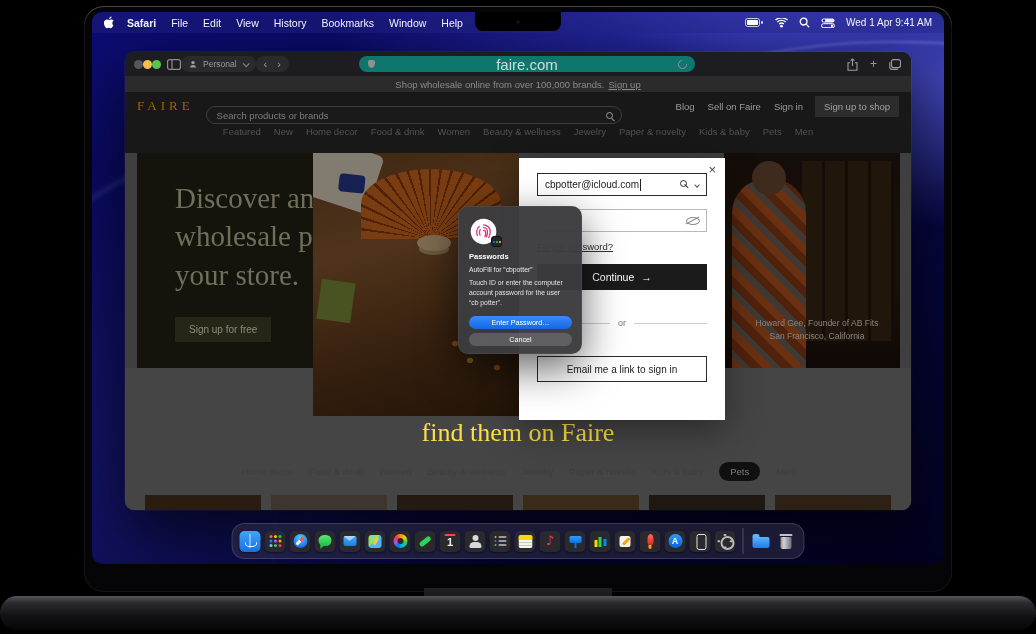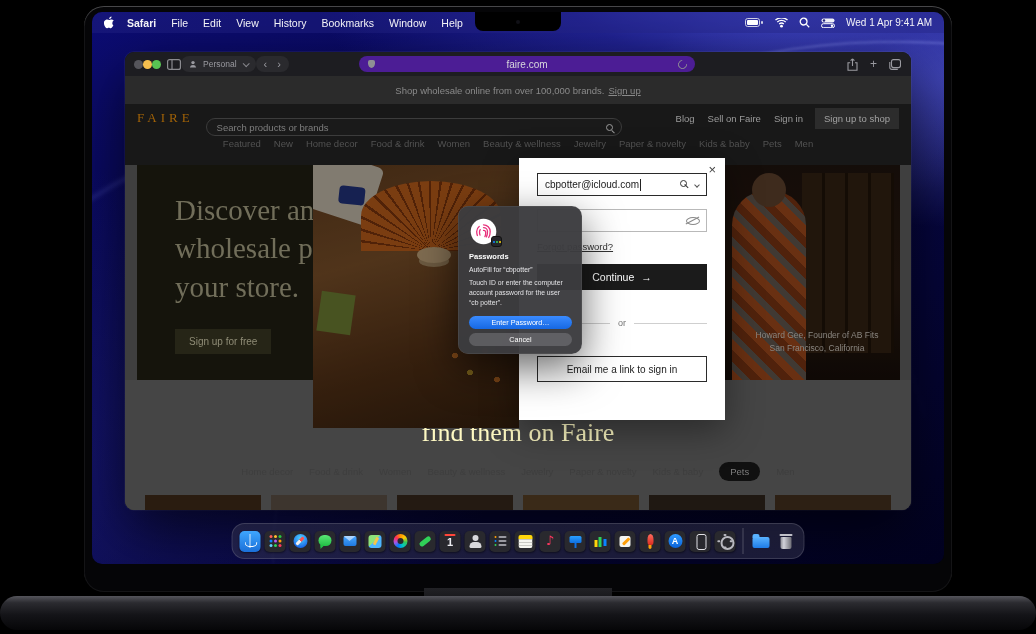--- a/index.html
+++ b/index.html
@@ -47,32 +47,32 @@
   .titlebar { position:relative; height:24px; background:#1d1d21; display:flex; align-items:center;
     padding:0 9px; }
   .tl { width:9px; height:9px; border-radius:50%; }
   .tl-close{ background:#55555b; } .tl-min{ background:#f5bf4f; } .tl-zoom{ background:#58c453; }
   .tb-pill { height:16px; border-radius:8px; background:#2a2a2e; display:flex; align-items:center;
     padding:0 8px; gap:6px; color:#9a9aa0; font-size:8.5px; }
   .nav-glyph { font-size:11px; line-height:1; color:#9a9aa0; }
   .chev-down { width:5px; height:5px; border-right:1.2px solid #85858b; border-bottom:1.2px solid #85858b;
     transform:rotate(45deg) translateY(-1px); }
   .urlbar { position:absolute; left:234px; top:4px; width:336px; height:16px; border-radius:8px;
-    background:#4c1d95; display:flex; align-items:center; justify-content:center;
-    color:#d8d8dc; font-size:10px; }
+    background:#0f766e; display:flex; align-items:center; justify-content:center;
+    color:#d8d8dc; font-size:15px; }
   .url-shield { position:absolute; left:9px; top:4px; width:7px; height:8px; background:#8f8f94;
     border-radius:2px 2px 50% 50%/2px 2px 60% 60%; }
   .url-reload { position:absolute; right:8px; top:3.5px; width:9px; height:9px; border:1.2px solid #8f8f94;
     border-radius:50%; border-top-color:transparent; transform:rotate(40deg); }
   .tb-right { position:absolute; right:10px; top:0; height:24px; display:flex; align-items:center; gap:12px; }
   .plus-glyph { color:#9a9aa0; font-size:12px; }
 
   
   .page { position:absolute; left:0; top:24px; width:786px; height:434px; background:#454545; overflow:hidden; }
-  .pbanner { height:28px; background:#2b2b2b; color:#8a8a8a; font-size:9.5px; display:flex;
+  .pbanner { height:16px; background:#2b2b2b; color:#8a8a8a; font-size:9.5px; display:flex;
     align-items:center; justify-content:center; gap:4px; }
   .pbanner .lnk { text-decoration:underline; }
   .pheader { height:28px; background:#181818; display:flex; align-items:center; padding:0 12px; gap:12px; }
   .flogo { font-family:"Liberation Serif", serif; font-size:13px; letter-spacing:4px; color:#a16207; }
   .psearch { flex:1; height:18px; border-radius:9px; border:1px solid #3c3c3c; background:#1a1a1a;
     display:flex; align-items:center; padding:0 8px 0 10px; color:#7e7e7e; font-size:9.5px;margin-top:18px; }
   .psearch .ph { flex:1; }
   .mag { width:7px; height:7px; border:1.4px solid #9a9a9a; border-radius:50%; position:relative; }
   .mag::after { content:""; position:absolute; left:5.5px; top:5.5px; width:4px; height:1.4px;
     background:#9a9a9a; transform:rotate(45deg); transform-origin:0 0; }
@@ -116,21 +116,21 @@
   .man { position:absolute; left:8px; top:26px; width:74px; height:190px; border-radius:34px 34px 0 0;
     background:repeating-linear-gradient(45deg,#b5541f 0 8px,#6e6258 8px 14px,#8a3c16 14px 22px); }
   .man::before { content:""; position:absolute; left:20px; top:-18px; width:34px; height:34px;
     border-radius:50%; background:#6b4a33; }
   .photo-caption { position:absolute; right:8px; bottom:24px; width:150px; text-align:center;
     font-size:8.5px; line-height:1.6; color:#8a8680; z-index:2; }
 
   
   .section { position:absolute; left:0; top:296px; width:786px; height:138px; background:#454545; }
   .section-heading { margin-top:46px; text-align:center; font-family:"Liberation Serif", serif;
-    font-size:26px; color:#fef9c3; }
+    font-size:26px; color:#fde047; }
   .pills { margin-top:14px; display:flex; justify-content:center; gap:16px; align-items:center;
     font-size:9.5px; color:#3e3e3e; }
   .pill { padding:4px 0; white-space:nowrap; }
   .pill.selected { background:#101010; color:#7d7d7d; padding:4px 11px; border-radius:11px; }
   .strip { position:absolute; left:0; bottom:0; width:786px; height:15px; display:flex; gap:10px; padding:0 20px; }
   .strip div { flex:1; }
   .s1{background:#2a1c10;} .s2{background:#33231376;} .s3{background:#241a12;}
   .s4{background:#3a2a18;} .s5{background:#1f1812;} .s6{background:#2d2014;}
 
   

